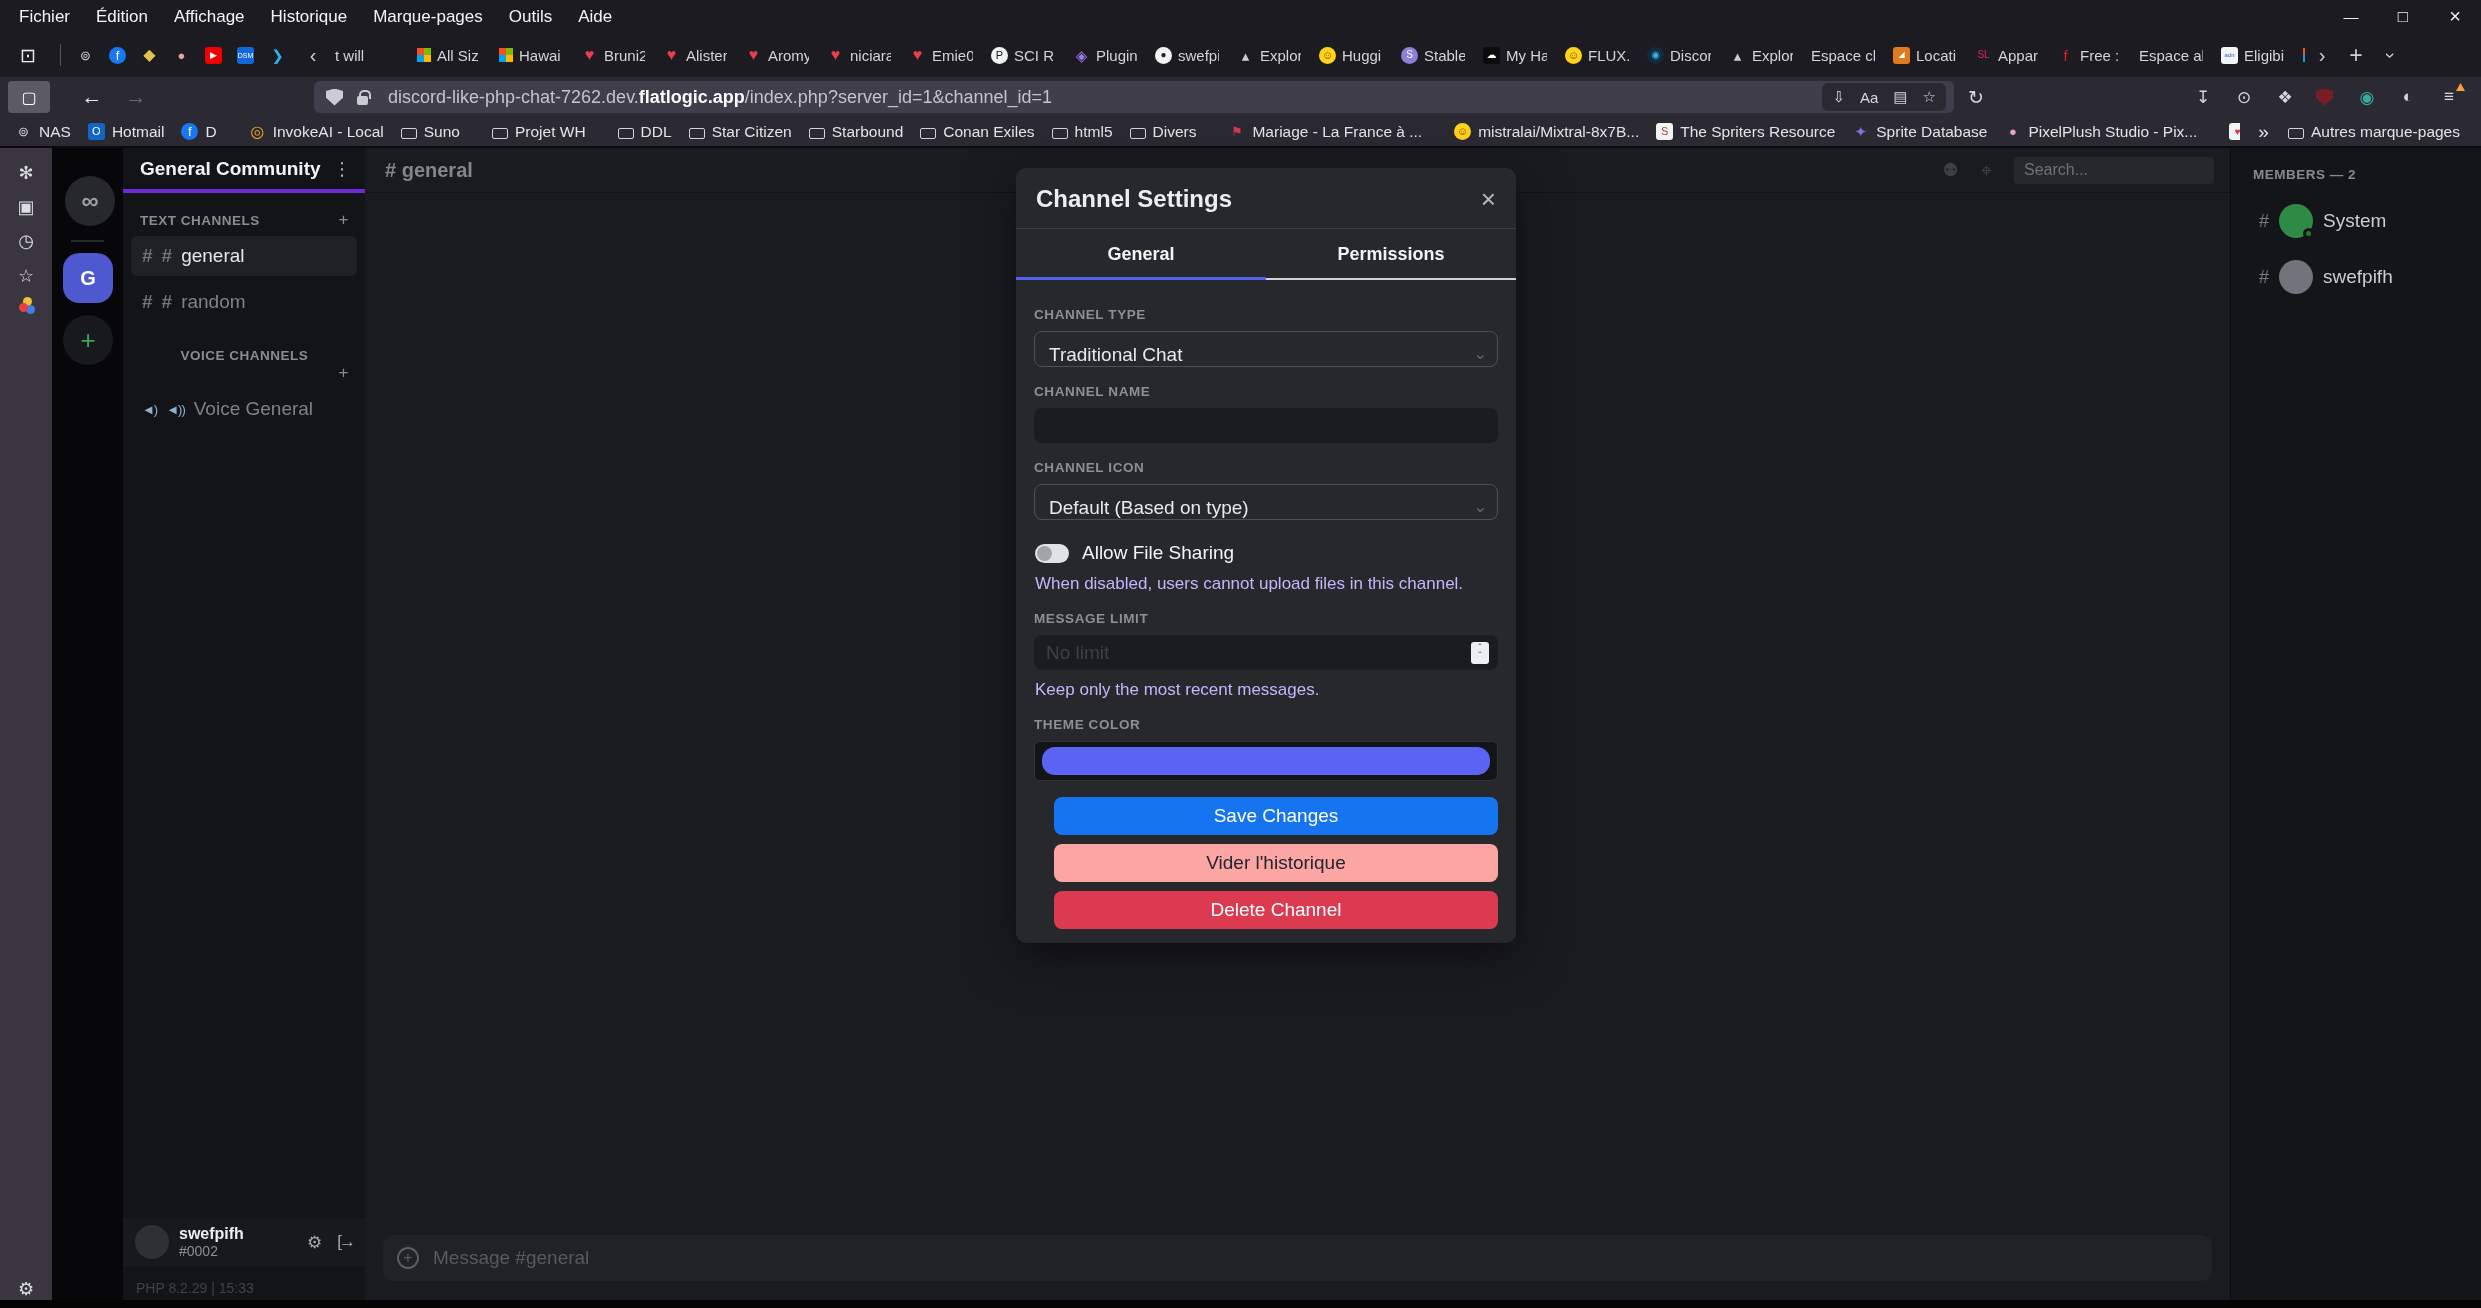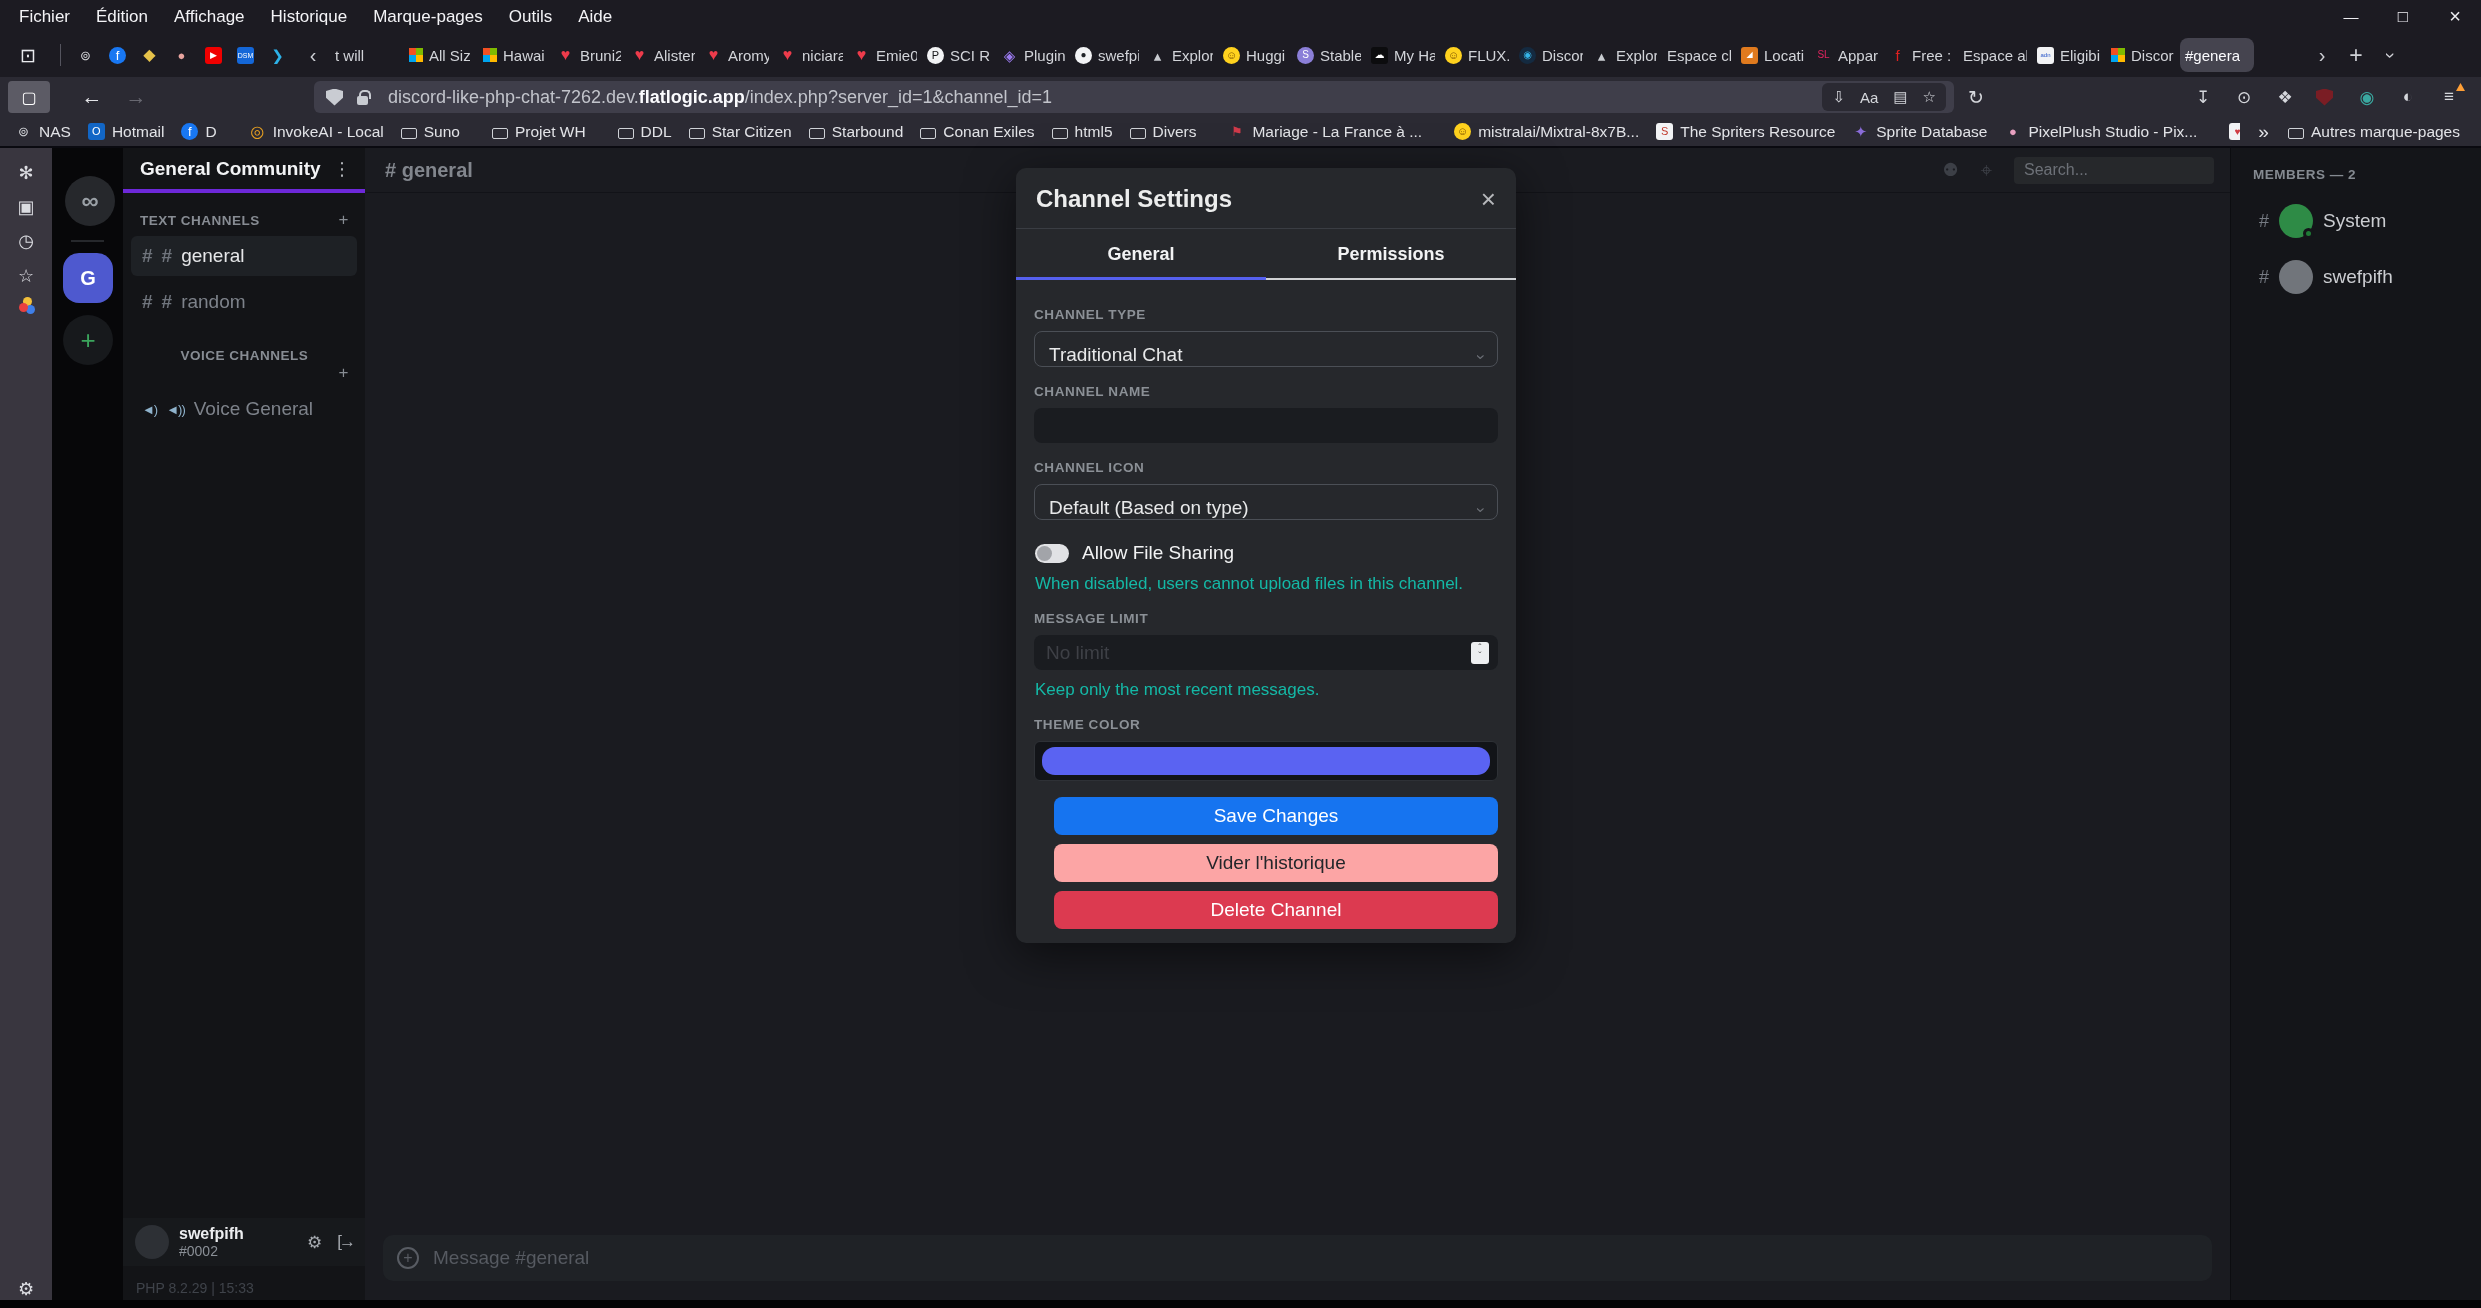--- a/index.html
+++ b/index.html
@@ -20,21 +20,21 @@
   .vsep{width:1px;height:22px;background:#54545e;margin:0 6px;}
   #pinned{display:flex;align-items:center;gap:15px;padding:0 10px;}
   .fav{width:17px;height:17px;min-width:17px;display:flex;align-items:center;justify-content:center;font-size:13px;line-height:1;overflow:hidden;}
   .fav[data-shape="circle"]{border-radius:50%;}
   .fav[data-shape="square"]{border-radius:3px;}
   .fav[data-shape="ms"]{width:14px;height:14px;min-width:14px;background:conic-gradient(#7fba00 0 25%,#ffb900 0 50%,#00a4ef 0 75%,#f25022 0);}
   .fav[data-shape="folder"]{width:16px;height:11px;min-width:16px;border:1.5px solid #cfd2d7;border-radius:2px;margin-top:4px;position:relative;}
   .fav[data-shape="folder"]::before{content:"";position:absolute;top:-5px;left:-1.5px;width:7px;height:3px;border:1.5px solid #cfd2d7;border-bottom:none;border-radius:2px 2px 0 0;}
   .fav[data-shape="dots"]{width:9px;height:9px;min-width:9px;border-radius:50%;background:#e84040;box-shadow:7px 2px 0 #3f7fe8,4px -6px 0 #f3c03a;margin:4px 6px 0 0;}
   .fav[data-shape="shield"]{clip-path:polygon(50% 0,100% 14%,100% 55%,50% 100%,0 55%,0 14%);width:15px;height:17px;}
-  #tabstrip{display:flex;align-items:center;gap:0;overflow:hidden;width:1975px;}
+  #tabstrip{display:flex;align-items:center;gap:8px;overflow:hidden;width:1975px;}
   .tab{width:74px;min-width:74px;height:34px;display:flex;align-items:center;gap:6px;padding:0 5px;color:#d2d4d9;font-size:15px;white-space:nowrap;overflow:hidden;}
   .tab .tlabel{overflow:hidden;white-space:nowrap;}
   .tab.active{background:#45444f;border-radius:8px;color:#fbfbfe;}
   .tabctl{color:#cfd1d6;font-size:20px;width:34px;height:32px;display:flex;align-items:center;justify-content:center;}
   .chev{display:inline-block;transform:rotate(90deg);font-size:18px;}
 
   
   #navbar{left:0;top:77px;width:100%;height:40px;background:#2b2a33;display:flex;align-items:center;}
   #sidebtn{width:42px;height:32px;margin-left:8px;border-radius:4px;background:#5c5b65;color:#fff;display:flex;align-items:center;justify-content:center;font-size:16px;}
   .navarrow{width:36px;height:32px;display:flex;align-items:center;justify-content:center;font-size:21px;color:#e3e4e8;margin-left:24px;}
@@ -126,21 +126,21 @@
   .mselect{height:36px;border:1px solid #4b4f56;border-radius:8px;display:flex;align-items:flex-end;padding:0 14px;color:#e8e9ea;font-size:19px;}
   .mselect .chev{margin-left:auto;color:#6b6f76;font-size:16px;}
   .minput{width:100%;height:35px;background:#1a1c20;border:none;outline:none;border-radius:8px;color:#e8e9ea;font-size:19px;padding:0 12px;}
   .minput::placeholder{color:#3e4046;}
   #limitwrap{position:relative;}
   #spinner{position:absolute;right:9px;top:7px;width:18px;height:22px;background:#eceef0;border-radius:3px;display:flex;flex-direction:column;align-items:center;justify-content:center;color:#555;font-size:10px;line-height:.8;}
   #togglerow{display:flex;align-items:center;gap:13px;margin:22px 0 0 1px;}
   #toggle{width:34px;height:19px;border-radius:10px;background:#e1e2e5;position:relative;}
   #knob{position:absolute;left:2px;top:2px;width:15px;height:15px;border-radius:50%;background:#a2a4a9;}
   #togglelabel{color:#f2f3f4;font-size:19px;}
-  .mhelp{color:#14b8a6;font-size:17px;margin:10px 0 0 1px;}
+  .mhelp{color:#c4b5fd;font-size:17px;margin:10px 0 0 1px;}
   #colorfield{height:40px;background:#121418;border:1px solid #2e3136;border-radius:6px;padding:5px 7px;}
   #colorswatch{width:100%;height:100%;border-radius:13px;}
   .mbtn{height:38px;border-radius:8px;display:flex;align-items:center;justify-content:center;font-size:19px;font-weight:500;margin-top:9px;margin-left:20px;}
   .mbtn:first-of-type{margin-top:16px;}
 </style>
 </head>
 <body>
 
 <div id="stage">
 

